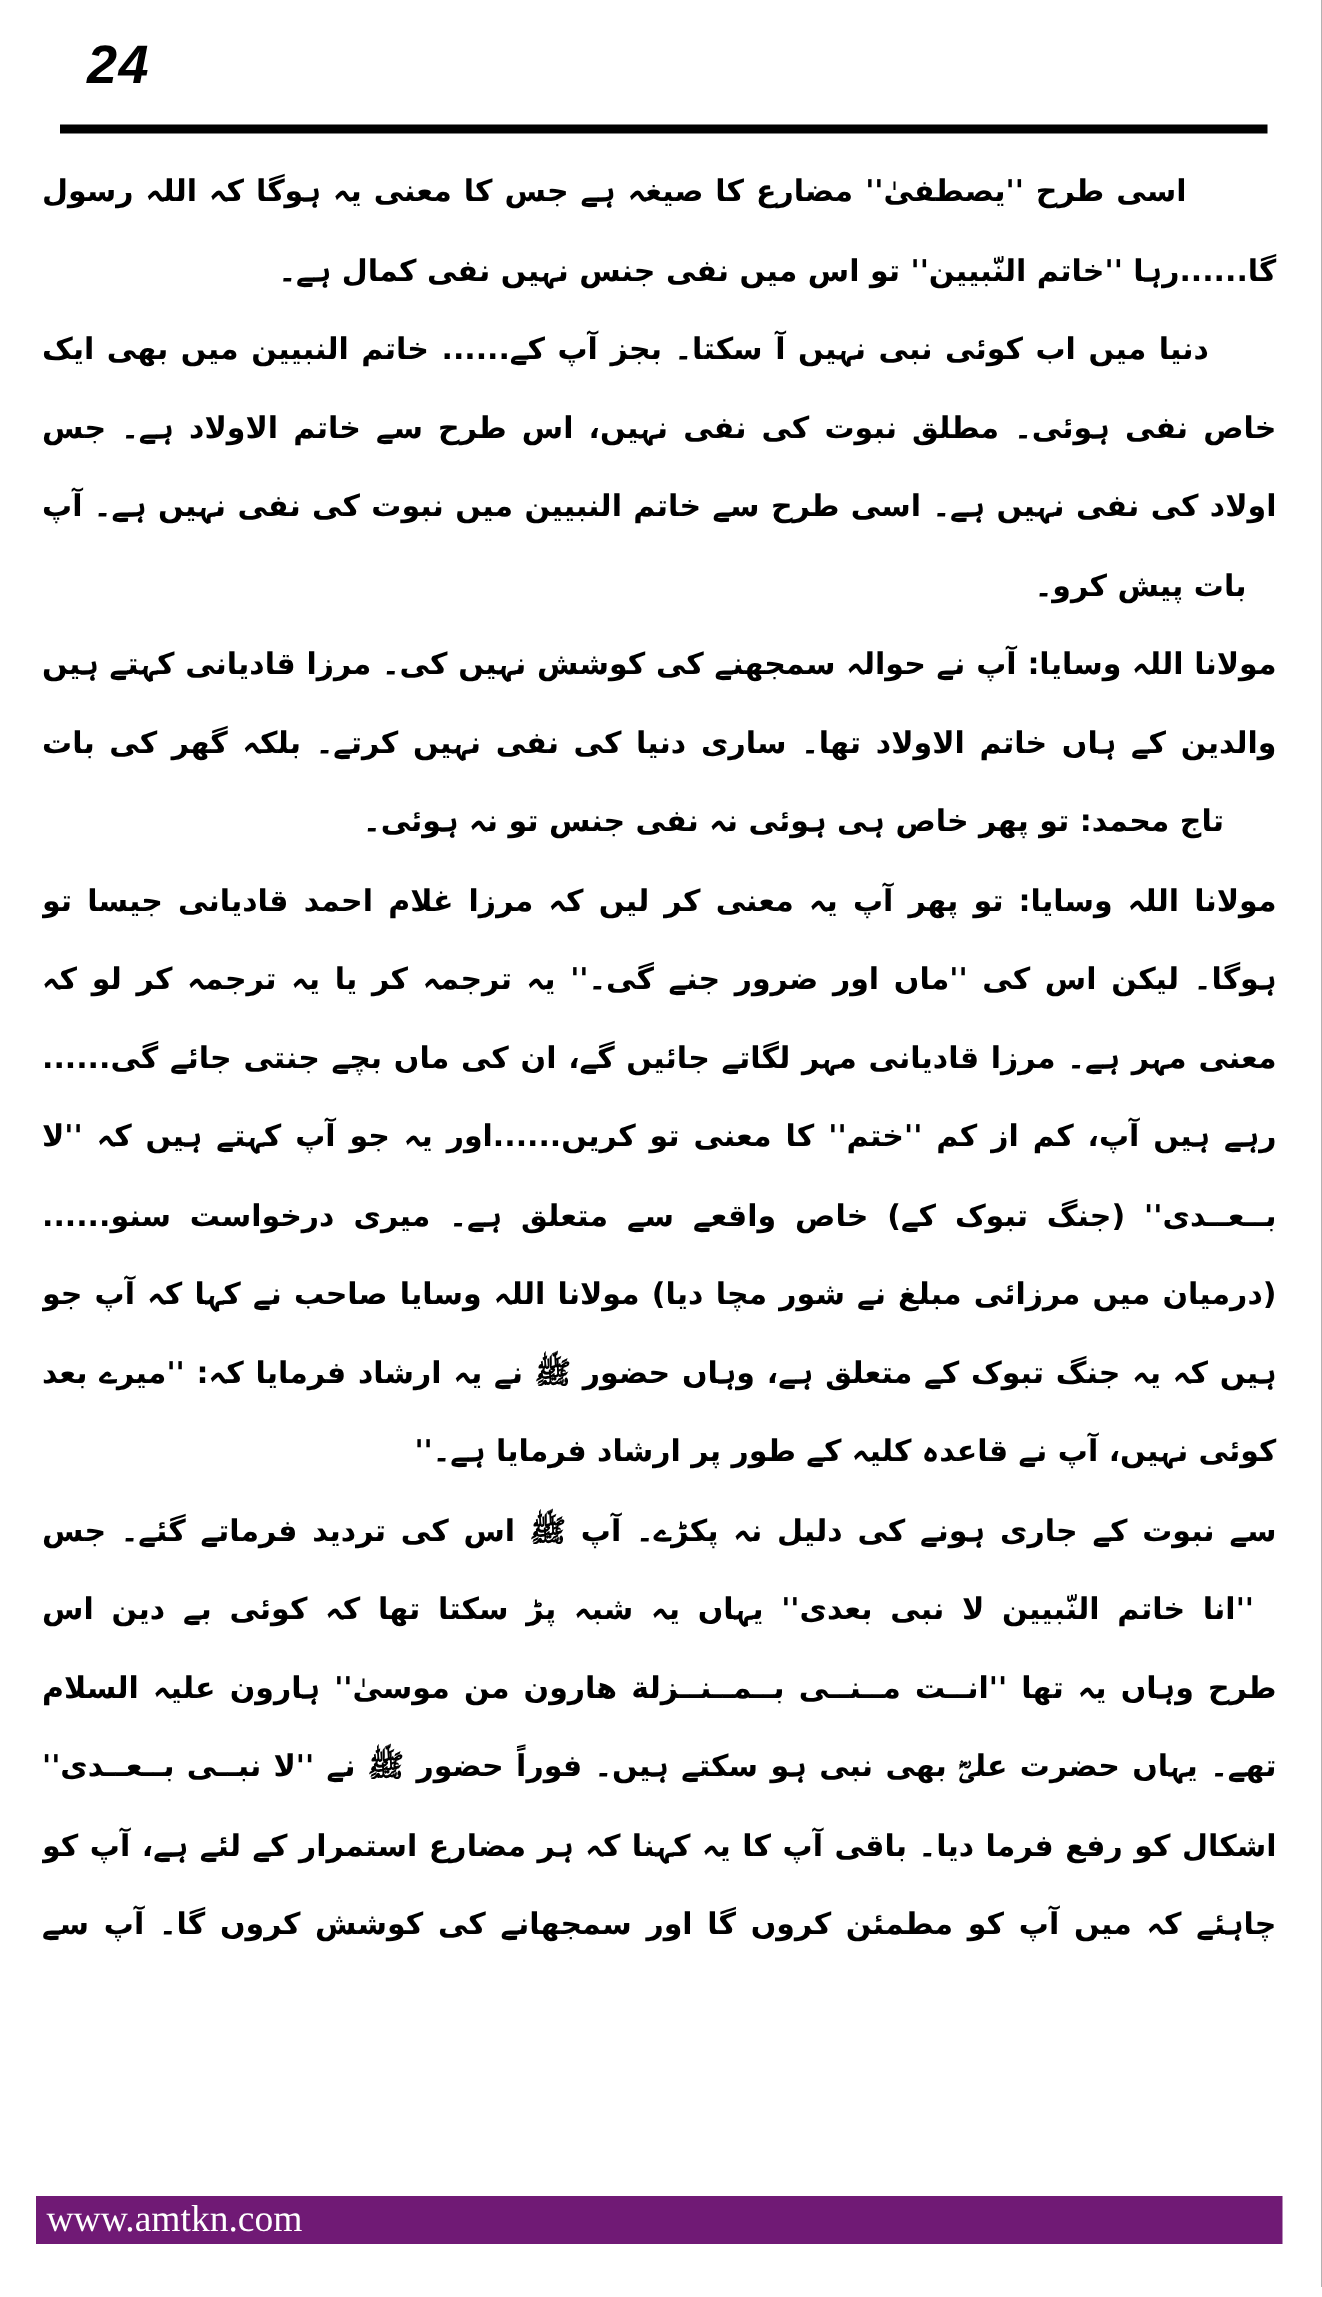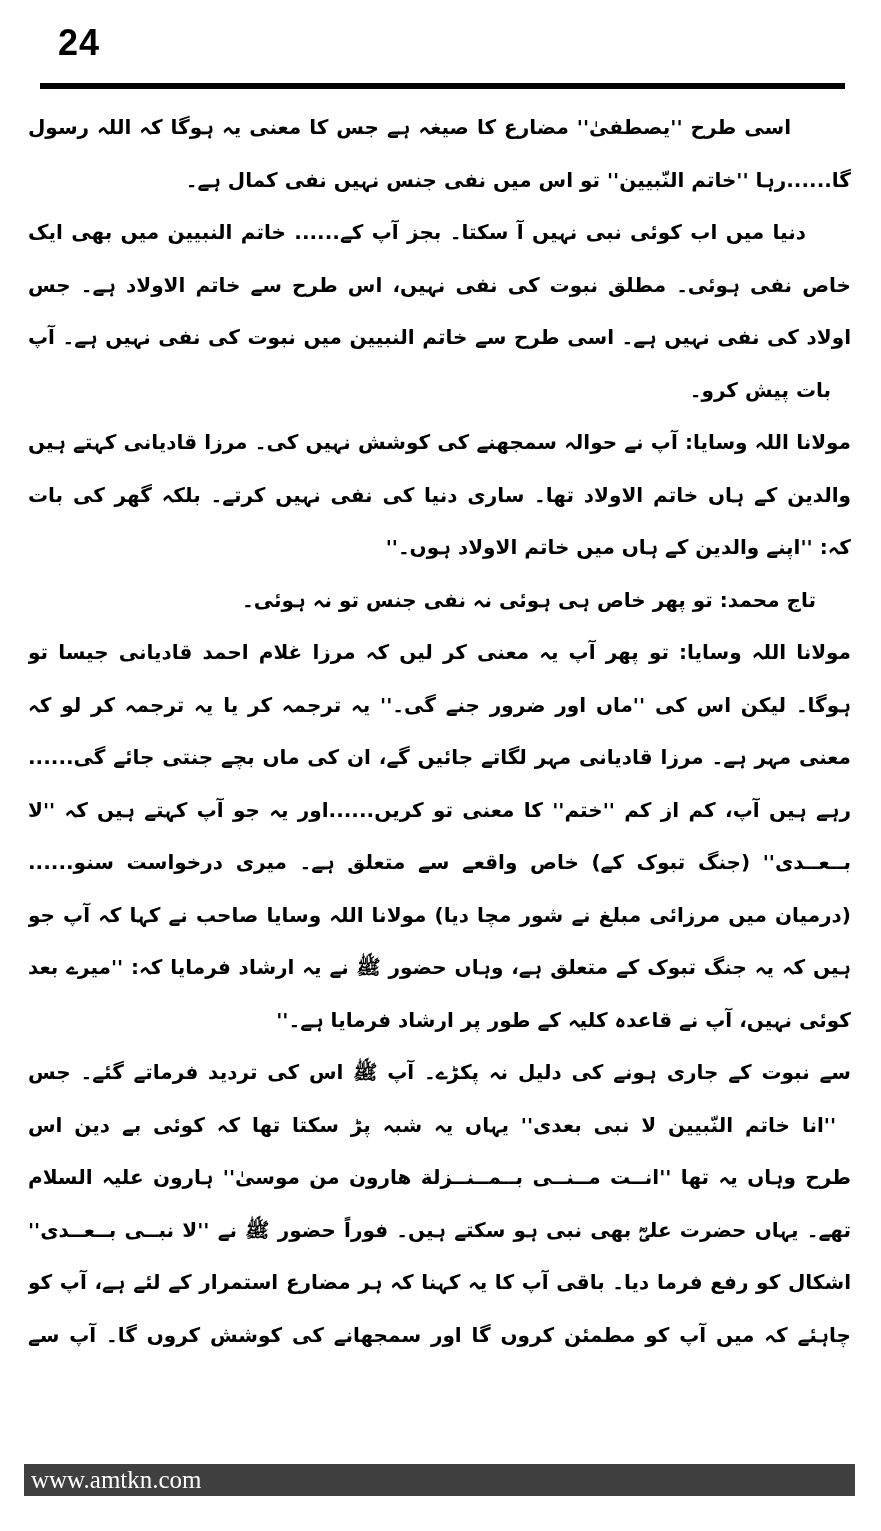--- a/index.html
+++ b/index.html
@@ -10,20 +10,21 @@
     margin:0 auto;
     background:#ffffff;
     overflow:hidden;
     font-family:"DejaVu Sans", sans-serif;
   }
   .page-number {
     position:absolute; top:22px; left:58px;
     font-family:"Liberation Sans", sans-serif;
     font-size:36px; font-weight:bold; color:#000;
     letter-spacing:1px;
+    font-style:italic;
   }
   .header-title {
     position:absolute; top:26px; right:26px;
     direction:rtl;
     font-size:27px; font-weight:bold; color:#000;
     white-space:nowrap;
   }
   .header-rule {
     position:absolute; top:83px; left:40px; right:36px;
     height:6px; background:#000;
@@ -65,35 +66,34 @@
 
   <main class="body-text">
       <div class="line" style="padding-right: 60px;">اسی طرح ''یصطفیٰ'' مضارع کا صیغہ ہے جس کا معنی یہ ہوگا کہ اللہ رسول چنے</div>
       <div class="line last">گا......رہا ''خاتم النّبیین'' تو اس میں نفی جنس نہیں نفی کمال ہے۔</div>
       <div class="line" style="padding-right: 45px;">دنیا میں اب کوئی نبی نہیں آ سکتا۔ بجز آپ کے...... خاتم النبیین میں بھی ایک</div>
       <div class="line">خاص نفی ہوئی۔ مطلق نبوت کی نفی نہیں، اس طرح سے خاتم الاولاد ہے۔ جس طرح دنیا میں</div>
       <div class="line">اولاد کی نفی نہیں ہے۔ اسی طرح سے خاتم النبیین میں نبوت کی نفی نہیں ہے۔ آپ کوئی ایسی</div>
       <div class="line last" style="padding-right: 20px;">بات پیش کرو۔</div>
       <div class="line">مولانا اللہ وسایا: آپ نے حوالہ سمجھنے کی کوشش نہیں کی۔ مرزا قادیانی کہتے ہیں کہ میں اپنے</div>
       <div class="line">والدین کے ہاں خاتم الاولاد تھا۔ ساری دنیا کی نفی نہیں کرتے۔ بلکہ گھر کی بات کرتے ہیں</div>
-      <div class="line last">کہ: ''اپنے والدین کے ہاں میں خاتم الاولاد ہوں۔''</div>
       <div class="line last" style="padding-right: 35px;">تاج محمد: تو پھر خاص ہی ہوئی نہ نفی جنس تو نہ ہوئی۔</div>
       <div class="line">مولانا اللہ وسایا: تو پھر آپ یہ معنی کر لیں کہ مرزا غلام احمد قادیانی جیسا تو کوئی نہیں پیدا</div>
       <div class="line">ہوگا۔ لیکن اس کی ''ماں اور ضرور جنے گی۔'' یہ ترجمہ کر یا یہ ترجمہ کر لو کہ خاتم الاولاد میں خاتم کا</div>
       <div class="line">معنی مہر ہے۔ مرزا قادیانی مہر لگاتے جائیں گے، ان کی ماں بچے جنتی جائے گی...... کیا کر</div>
       <div class="line">رہے ہیں آپ، کم از کم ''ختم'' کا معنی تو کریں......اور یہ جو آپ کہتے ہیں کہ ''لا نبــــی</div>
       <div class="line">بــعــدی'' (جنگ تبوک کے) خاص واقعے سے متعلق ہے۔ میری درخواست سنو......</div>
       <div class="line">(درمیان میں مرزائی مبلغ نے شور مچا دیا) مولانا اللہ وسایا صاحب نے کہا کہ آپ جو یہ کہتے</div>
       <div class="line">ہیں کہ یہ جنگ تبوک کے متعلق ہے، وہاں حضور ﷺ نے یہ ارشاد فرمایا کہ: ''میرے بعد نبی</div>
       <div class="line last">کوئی نہیں، آپ نے قاعدہ کلیہ کے طور پر ارشاد فرمایا ہے۔''</div>
       <div class="line">سے نبوت کے جاری ہونے کی دلیل نہ پکڑے۔ آپ ﷺ اس کی تردید فرماتے گئے۔ جس</div>
       <div class="line" style="padding-right: 15px;">''انا خاتم النّبیین لا نبی بعدی'' یہاں یہ شبہ پڑ سکتا تھا کہ کوئی بے دین اس</div>
       <div class="line">طرح وہاں یہ تھا ''انــت مــنــی بــمــنــزلة ھارون من موسیٰ'' ہارون علیہ السلام بھی نبی</div>
       <div class="line">تھے۔ یہاں حضرت علیؓ بھی نبی ہو سکتے ہیں۔ فوراً حضور ﷺ نے ''لا نبــی بــعــدی'' اس</div>
       <div class="line">اشکال کو رفع فرما دیا۔ باقی آپ کا یہ کہنا کہ ہر مضارع استمرار کے لئے ہے، آپ کو مطمئن رہنا</div>
       <div class="line">چاہئے کہ میں آپ کو مطمئن کروں گا اور سمجھانے کی کوشش کروں گا۔ آپ سے سمجھوں گا۔</div>
     </main>
 
-  <div class="footer-bar" style="background: #404040; color: rgb(255, 255, 255); font-family: Liberation Serif, serif;">
+  <div class="footer-bar" style="background: #701a75; color: rgb(255, 255, 255); font-family: Liberation Serif, serif;">
     <span class="footer-url">www.amtkn.com</span>
   </div>
 
 </div>
 
 </body></html>

